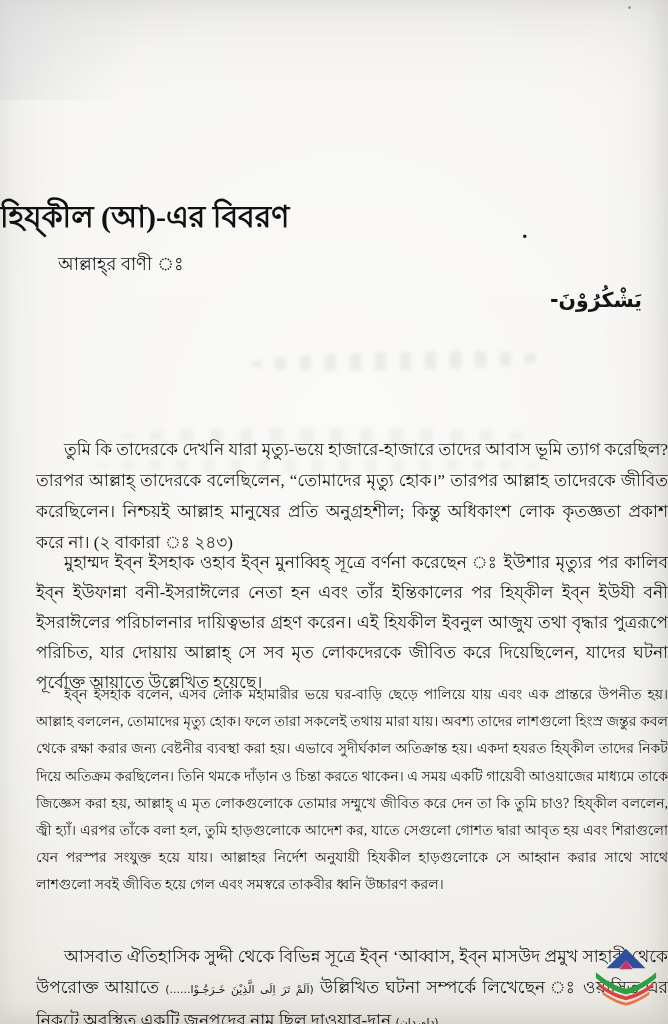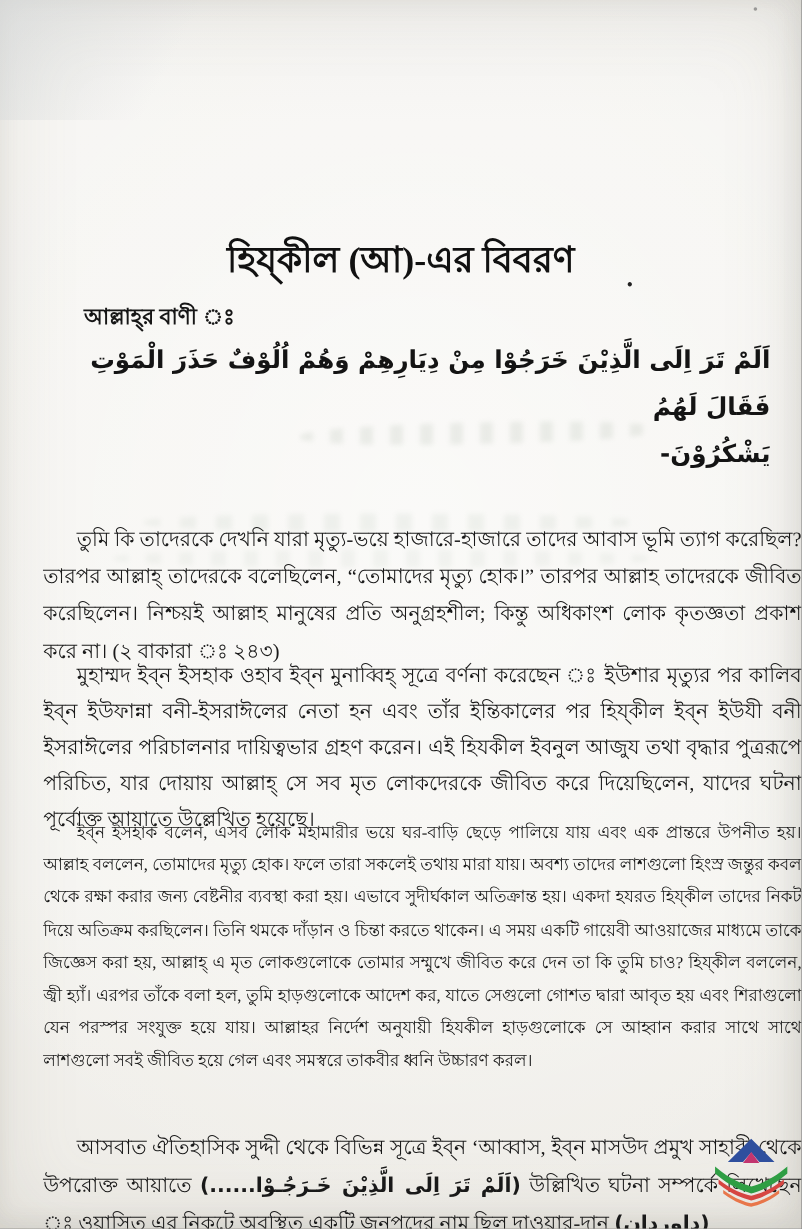--- a/index.html
+++ b/index.html
@@ -16,28 +16,27 @@
     font-family:"Liberation Serif","DejaVu Serif",serif;
   }
   .corner-shade{
     position:absolute;top:0;left:0;width:240px;height:100px;
     background:linear-gradient(118deg,#d6d9da 0%, rgba(214,217,218,0) 58%);
     opacity:.6;pointer-events:none;
   }
   .speck{position:absolute;top:6px;left:628px;width:3px;height:3px;border-radius:50%;background:#6f6f6f;opacity:.65;}
   .title{
     position:absolute;top:193px;left:0;right:0;
-    text-align:center;
     font-size:30px;font-weight:700;color:#111;
     font-family:"Liberation Serif","DejaVu Serif",serif;
   }
   .title-dot{position:absolute;top:218px;left:522px;font-size:22px;font-weight:700;color:#222;}
   .intro-label{
-    position:absolute;top:250px;left:70px;
-    font-size:18px;font-weight:700;color:#161616;
+    position:absolute;top:250px;left:58px;
+    font-size:18px;font-weight:400;color:#161616;
   }
   .arabic-block{
     position:absolute;top:281px;left:34px;right:26px;
     direction:rtl;
     font-family:"DejaVu Sans",sans-serif;
     font-size:20.5px;font-weight:700;color:#141414;
     line-height:39px;
   }
   .arabic-line{text-align:right;}
   .arabic-line.last{text-align:right;}
@@ -48,21 +47,21 @@
     color:#191919;
     margin-top:37px;
   }
   .p1{top:397px;}
   .p2{top:511px;line-height:30px;}
   .p3{top:644px;line-height:27.2px;font-size:14px;}
   .p4{top:904px;line-height:31px;}
   .inline-ar{
     direction:rtl;unicode-bidi:embed;
     font-family:"DejaVu Sans",sans-serif;
-    font-size:17px;font-weight:700;
+    font-size:11px;font-weight:400;
     white-space:nowrap;
   }
   .ghost{position:absolute;pointer-events:none;filter:blur(2px);border-radius:45%;}
   .ghost-a{top:352px;left:250px;width:300px;height:18px;opacity:.16;
     background:repeating-linear-gradient(90deg,#9aa896 0 11px, transparent 11px 25px);transform:skewY(-1.2deg);}
   .ghost-b{top:428px;left:120px;width:410px;height:15px;opacity:.10;
     background:repeating-linear-gradient(90deg,#8fa48f 0 13px, transparent 13px 30px);}
   .ghost-c{top:458px;left:95px;width:450px;height:15px;opacity:.08;
     background:repeating-linear-gradient(90deg,#8fa48f 0 12px, transparent 12px 27px);}
   .logo{position:absolute;top:944px;left:588px;width:76px;height:68px;}
@@ -74,21 +73,20 @@
 
   <div class="corner-shade"></div>
   <div class="speck"></div>
 
   <div class="title">হিয্‌কীল (আ)-এর বিবরণ</div>
   <div class="title-dot">.</div>
 
   <div class="intro-label">আল্লাহ্‌র বাণী ঃ</div>
 
   <div class="arabic-block">
-    <div class="arabic-line">اَلَمْ تَرَ اِلَى الَّذِيْنَ خَرَجُوْا مِنْ دِيَارِهِمْ وَهُمْ اُلُوْفٌ حَذَرَ الْمَوْتِ فَقَالَ لَهُمُ</div>
     <div class="arabic-line last">يَشْكُرُوْنَ-</div>
   </div>
 
   <div class="ghost ghost-a"></div>
   <div class="ghost ghost-b"></div>
   <div class="ghost ghost-c"></div>
 
   <p class="bn-para p1">তুমি কি তাদেরকে দেখনি যারা মৃত্যু-ভয়ে হাজারে-হাজারে তাদের আবাস ভূমি ত্যাগ করেছিল? তারপর আল্লাহ্ তাদেরকে বলেছিলেন, “তোমাদের মৃত্যু হোক।” তারপর আল্লাহ তাদেরকে জীবিত করেছিলেন। নিশ্চয়ই আল্লাহ মানুষের প্রতি অনুগ্রহশীল; কিন্তু অধিকাংশ লোক কৃতজ্ঞতা প্রকাশ করে না। (২ বাকারা ঃ ২৪৩)</p>
 
   <p class="bn-para p2">মুহাম্মদ ইব্‌ন ইসহাক ওহাব ইব্‌ন মুনাব্বিহ্ সূত্রে বর্ণনা করেছেন ঃ ইউশার মৃত্যুর পর কালিব ইব্‌ন ইউফান্না বনী-ইসরাঈলের নেতা হন এবং তাঁর ইন্তিকালের পর হিয্‌কীল ইব্‌ন ইউযী বনী ইসরাঈলের পরিচালনার দায়িত্বভার গ্রহণ করেন। এই হিযকীল ইবনুল আজুয তথা বৃদ্ধার পুত্ররূপে পরিচিত, যার দোয়ায় আল্লাহ্ সে সব মৃত লোকদেরকে জীবিত করে দিয়েছিলেন, যাদের ঘটনা পূর্বোক্ত আয়াতে উল্লেখিত হয়েছে।</p>

